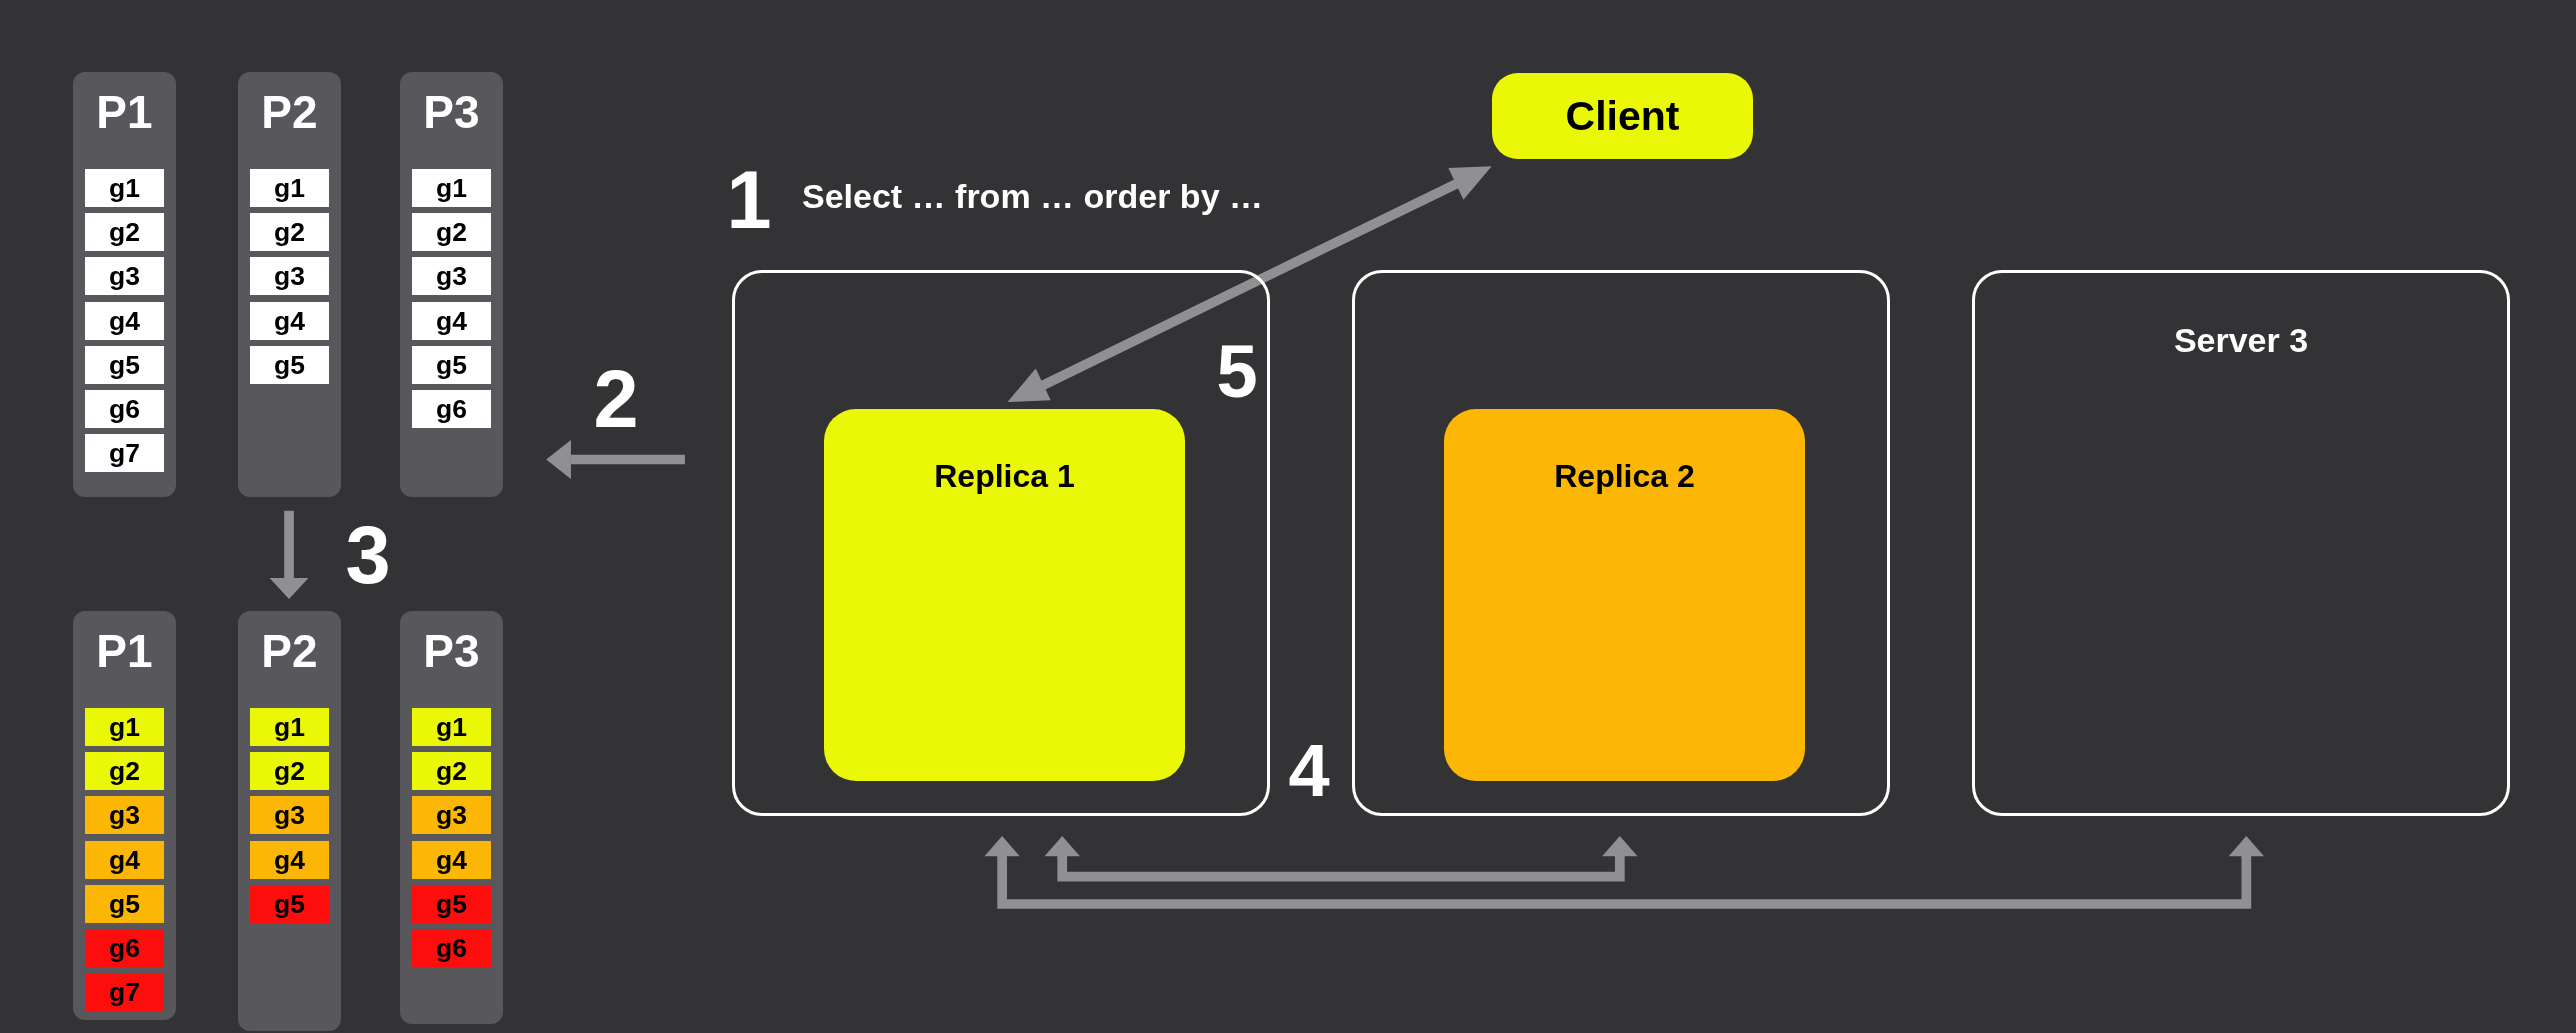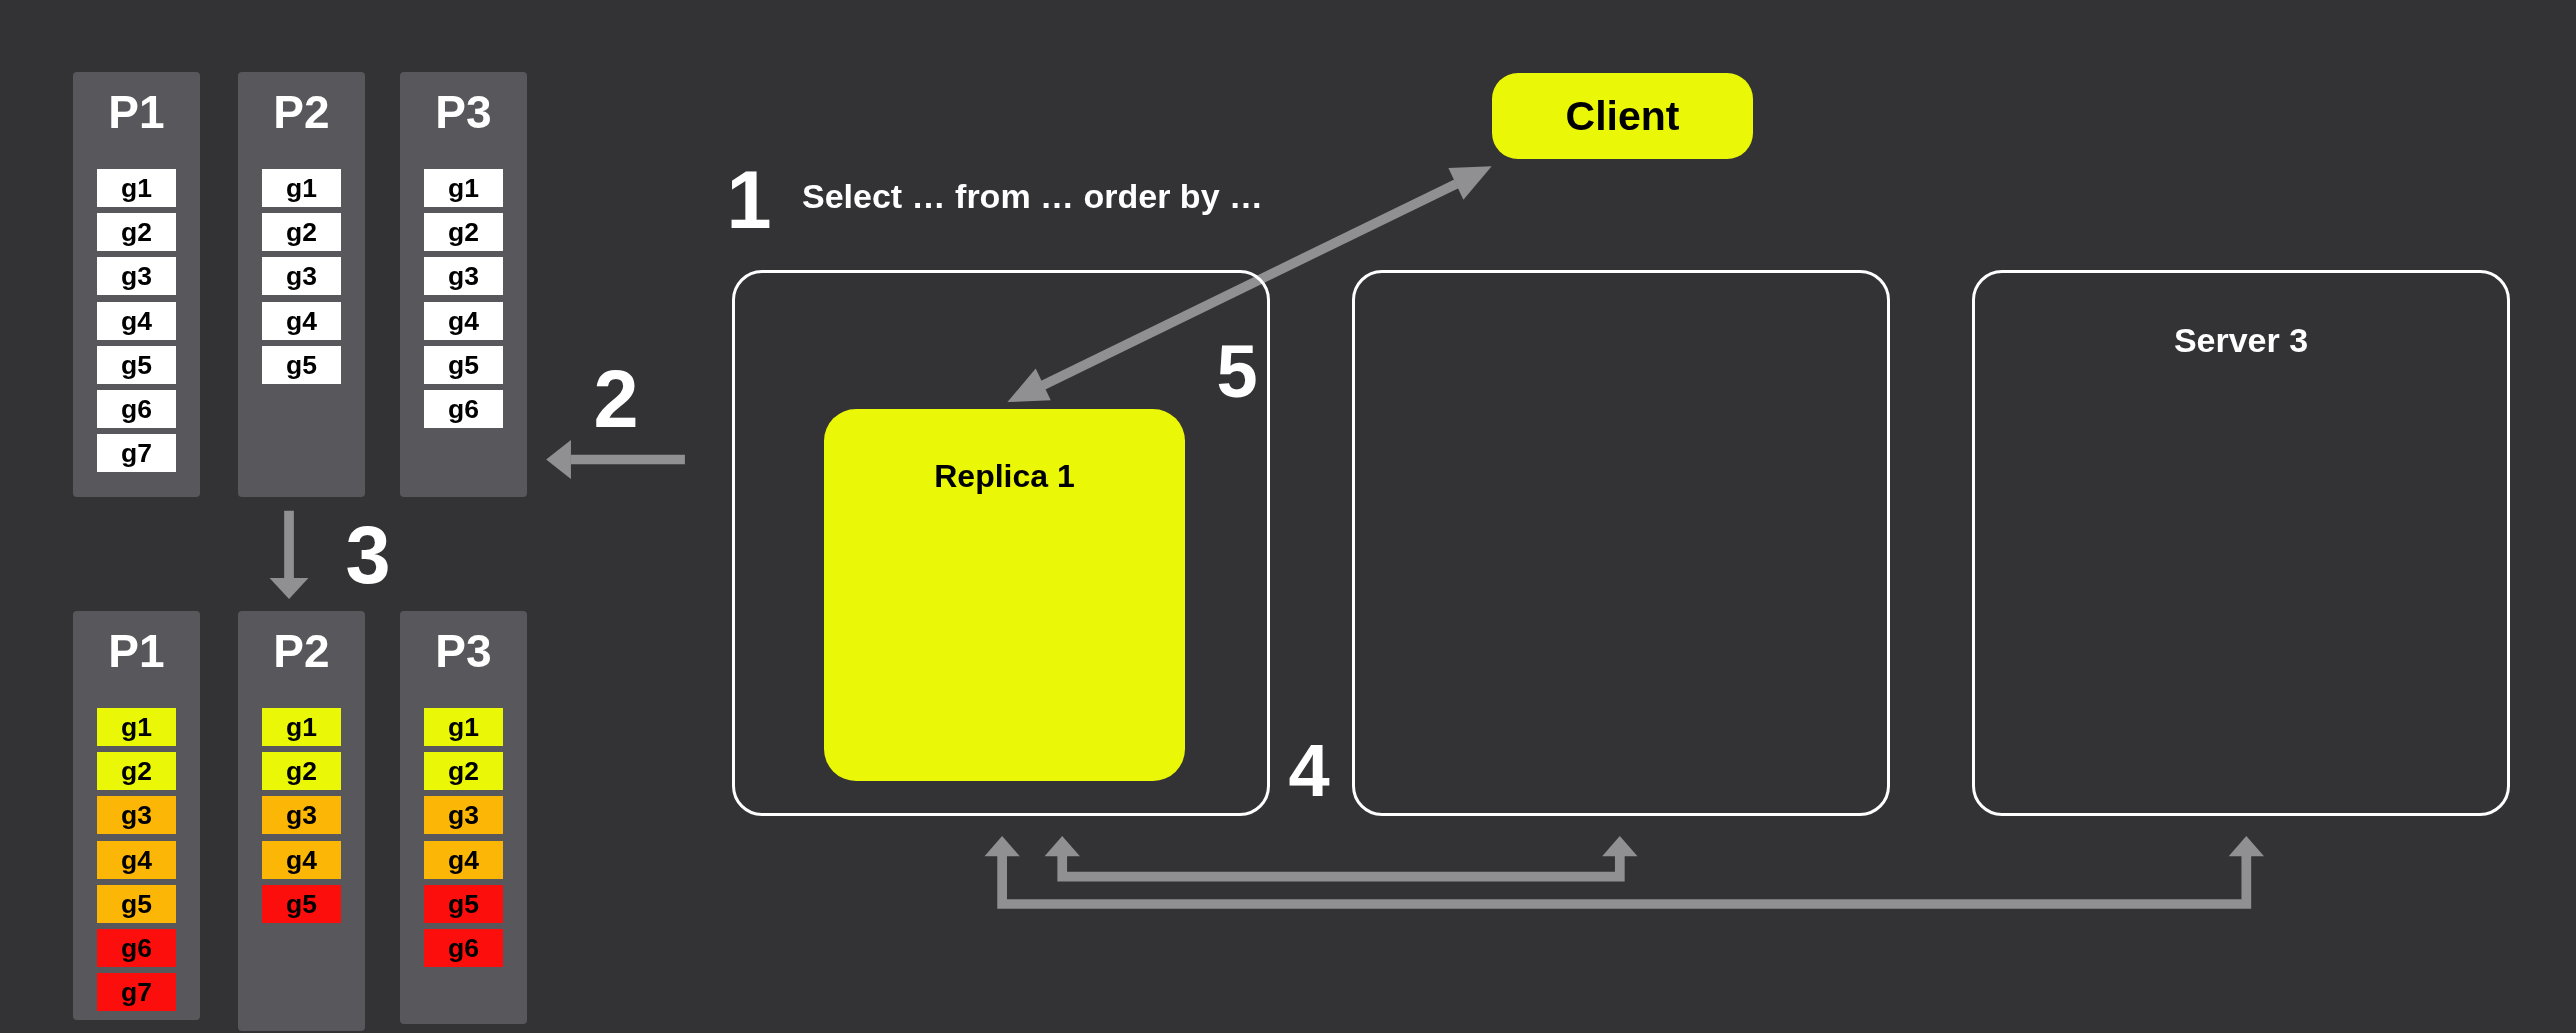--- a/index.html
+++ b/index.html
@@ -2,21 +2,21 @@
 <html style="font-size:14px"><head>
 <meta charset="utf-8">
 <style>
   html,body{margin:0;padding:0;background:#333234;}
   #stage{
     position:relative;width:2576px;height:1033px;overflow:hidden;
     background:#333234;
     font-family:"Liberation Sans", sans-serif;font-weight:700;
   }
   
-  .pcol{position:absolute;background:#58575b;border-radius:4px;padding-left:24px;}
+  .pcol{position:absolute;background:#58575b;border-radius:12px;}
   .phead{position:absolute;top:14px;left:0;width:100%;text-align:center;
          color:#ffffff;font-size:46px;line-height:53px;}
   .pcells{position:absolute;top:97px;left:0;width:100%;}
   .pcell{width:79px;height:38px;margin:0 auto 6.2px auto;
          font-size:26.5px;line-height:38px;text-align:center;color:#000000;}
   
   .server{position:absolute;top:270px;width:538px;height:546px;
           border:3.5px solid #ffffff;border-radius:30px;box-sizing:border-box;}
   .server-label{position:absolute;top:48px;left:0;width:100%;text-align:center;
                 color:#ffffff;font-size:34px;}
@@ -158,19 +158,22 @@
   <div id="client" style="background: rgb(234, 247, 7);">
     <div class="client-label">Client</div>
   </div>
 
   <div class="server" style="left:732px;">
     <div class="replica" style="background: rgb(234, 247, 7);">
       <div class="replica-label">Replica 1</div>
     </div>
   </div>
   <div class="server" style="left:1352px;">
+    <div class="replica" style="background: rgb(252, 182, 5);">
+      <div class="replica-label">Replica 2</div>
+    </div>
   </div>
   <div class="server" style="left:1972px;">
     <div class="server-label">Server 3</div>
   </div>
 
 </div>
 
 
 </body></html>

